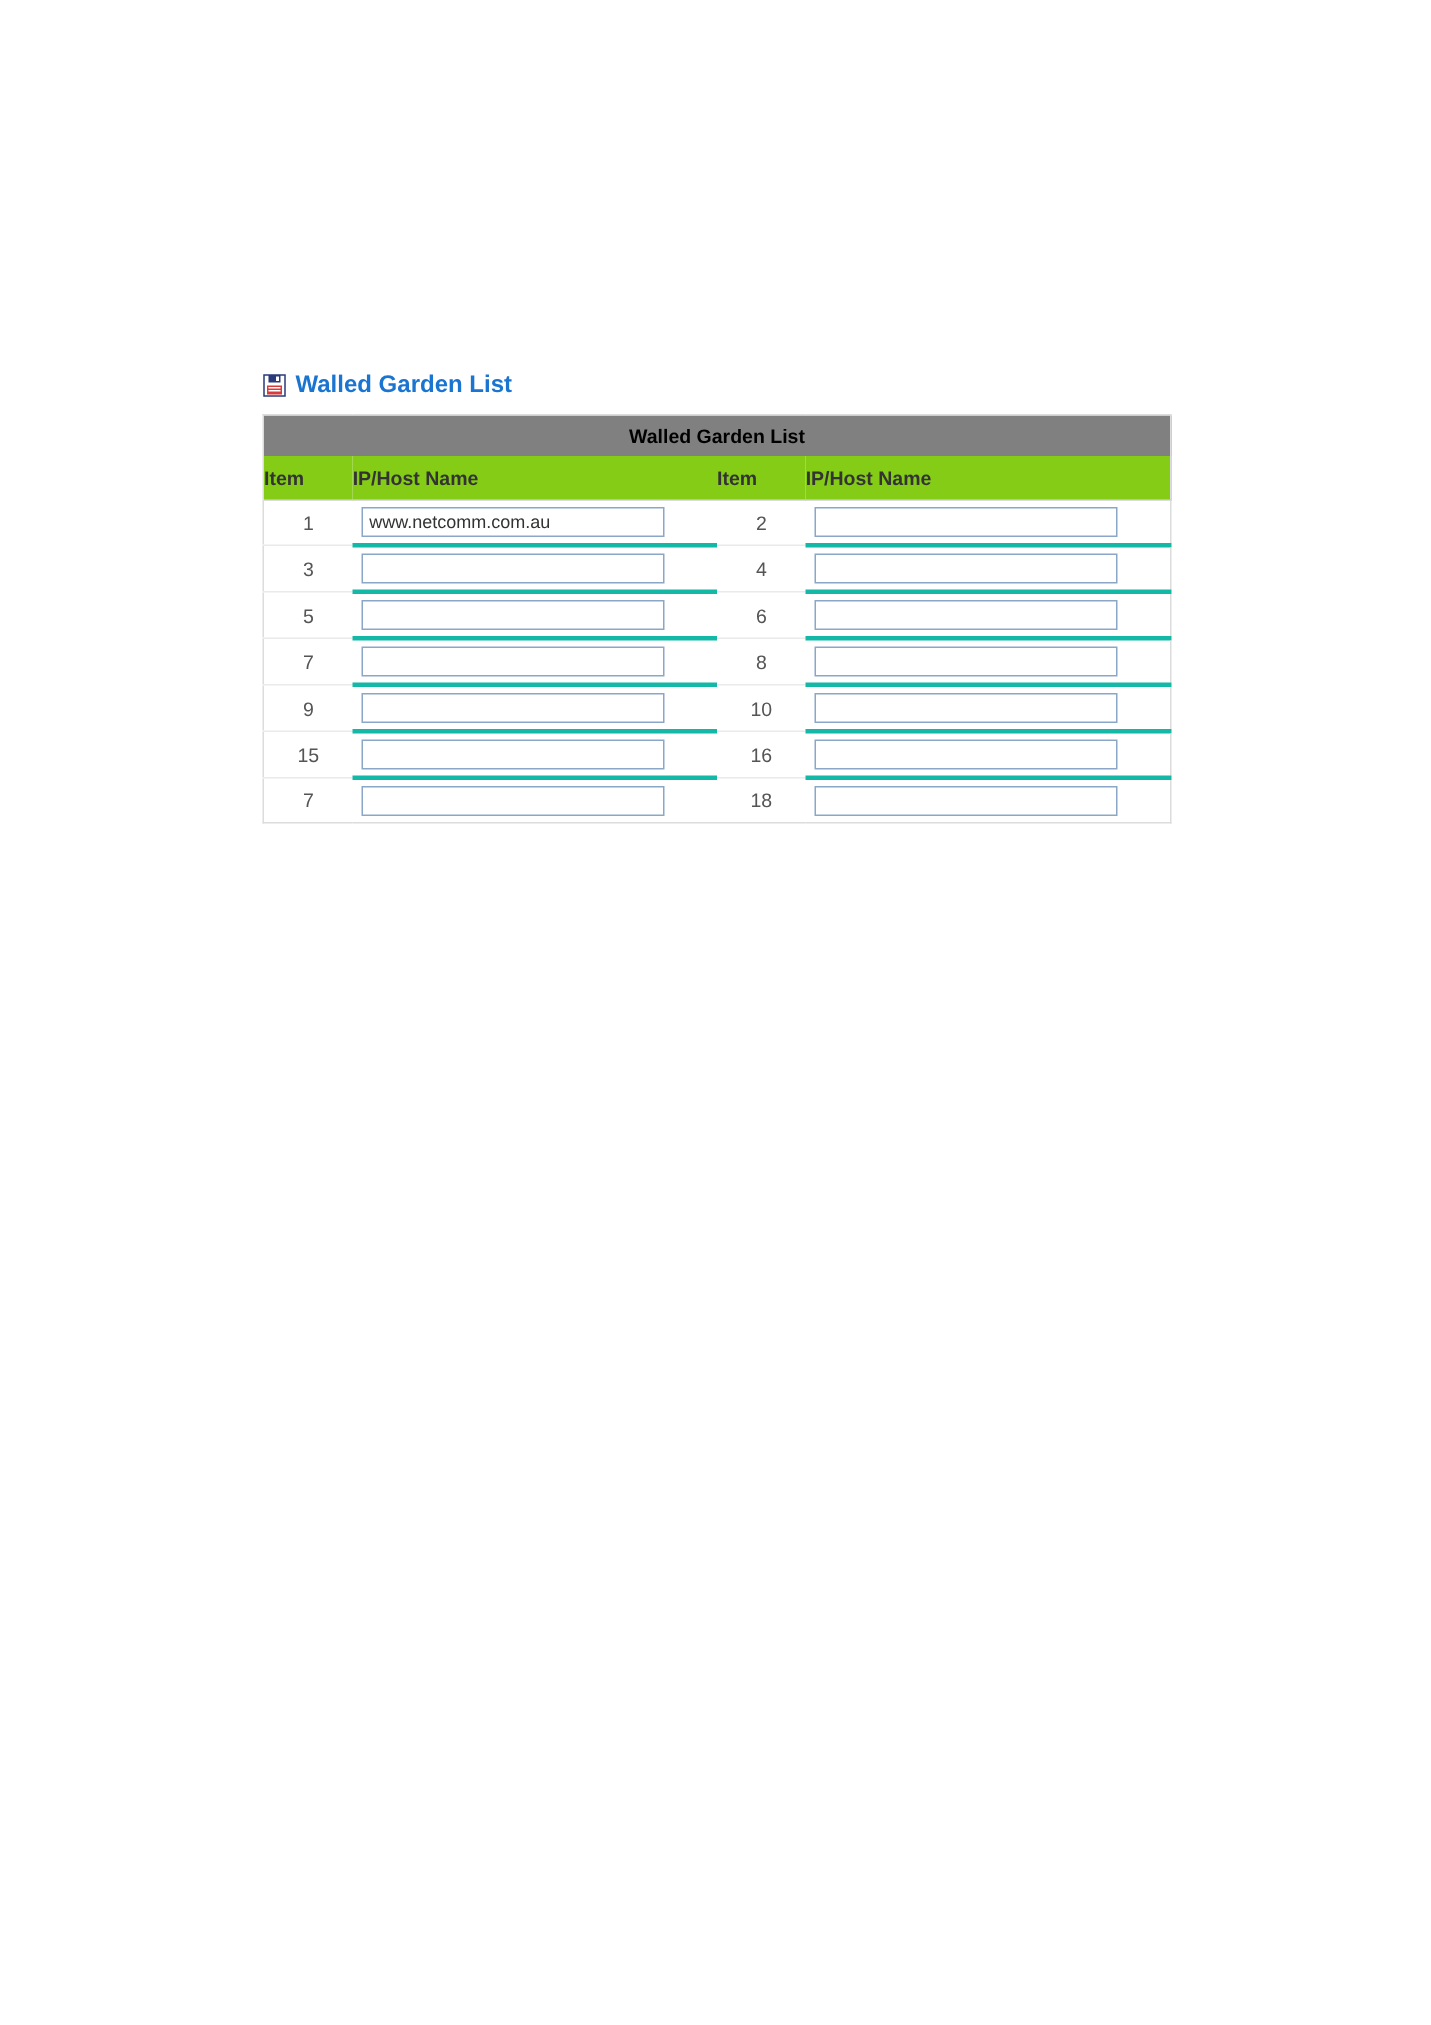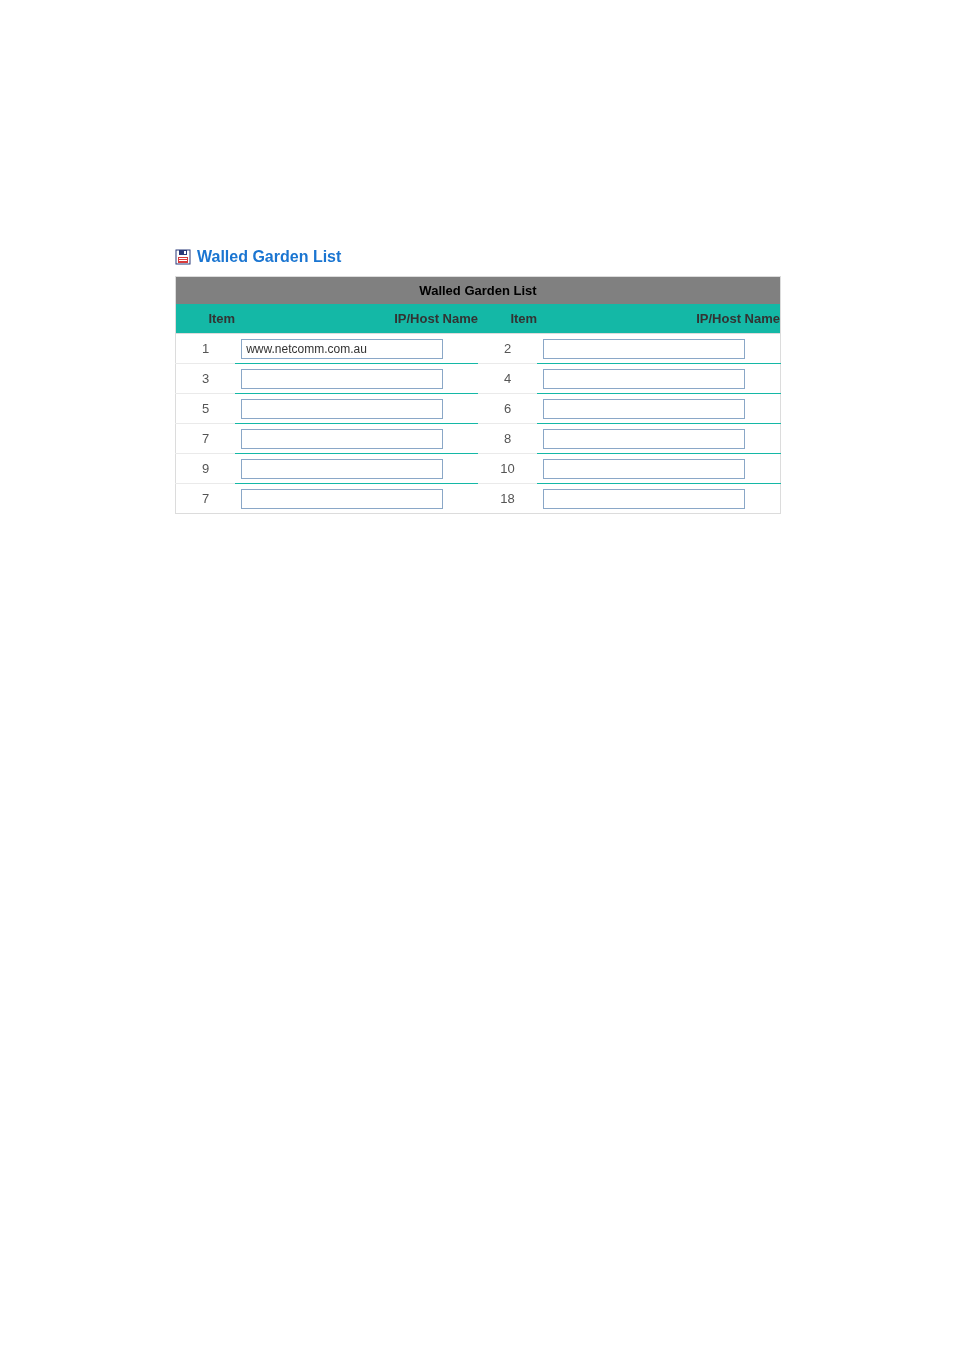--- a/index.html
+++ b/index.html
@@ -38,38 +38,38 @@
     }
     .wg-table th.cap {
       background: #808080;
       color: #000;
       font-weight: bold;
       text-align: center;
       padding: 6px 0;
       font-size: 13px;
     }
     .wg-table th.colh {
-      background: #14b8a6;
+      background: #84cc16;
       color: #333;
       font-weight: bold;
-      text-align: right;
+      text-align: left;
       padding: 7px 0;
       border-bottom: 1px solid #dcdcdc;
       font-size: 13px;
     }
     .wg-table td.num {
       width: 66px;
       text-align: center;
       color: #555;
       border-bottom: 1px solid #eaeaea;
       padding: 7px 0;
     }
     .wg-table td.inpcell {
       width: 237px;
-      border-bottom: 1px solid #14b8a6;
+      border-bottom: 3px solid #14b8a6;
       padding: 4px 6px;
     }
     .wg-table td.inpcell input[type="text"] {
       width: 192px;
       height: 18px;
       border: 1px solid #8aa7c7;
       background: #fff;
       font-family: Arial, Helvetica, sans-serif;
       font-size: 12px;
       padding: 0 4px;
@@ -134,20 +134,26 @@
           <td class="num">8</td>
           <td class="inpcell"><input type="text" style=""></td>
         </tr>
         <tr>
           <td class="num">9</td>
           <td class="inpcell"><input type="text" style=""></td>
           <td class="num">10</td>
           <td class="inpcell"><input type="text" style=""></td>
         </tr>
         <tr>
+          <td class="num">15</td>
+          <td class="inpcell"><input type="text" style=""></td>
+          <td class="num">16</td>
+          <td class="inpcell"><input type="text" style=""></td>
+        </tr>
+        <tr>
           <td class="num">7</td>
           <td class="inpcell"><input type="text" style=""></td>
           <td class="num">18</td>
           <td class="inpcell"><input type="text" style=""></td>
         </tr>
       </tbody>
   </table>
 </div>
 
 </body></html>

